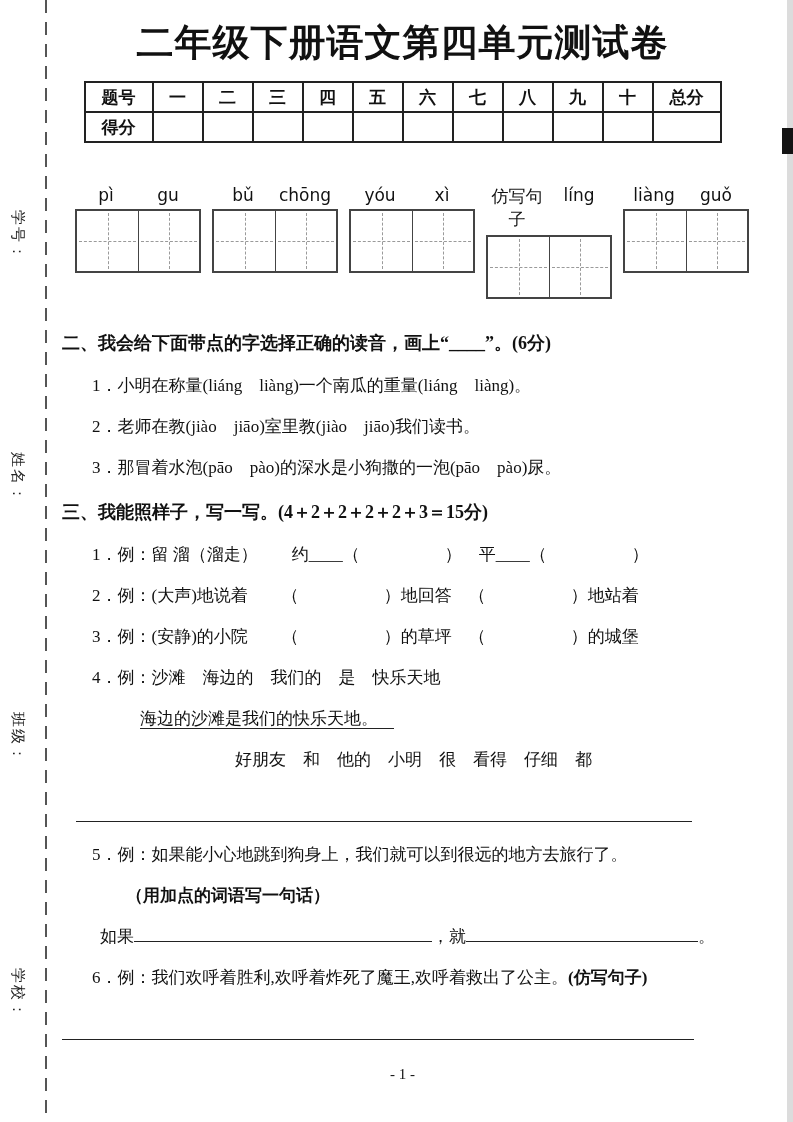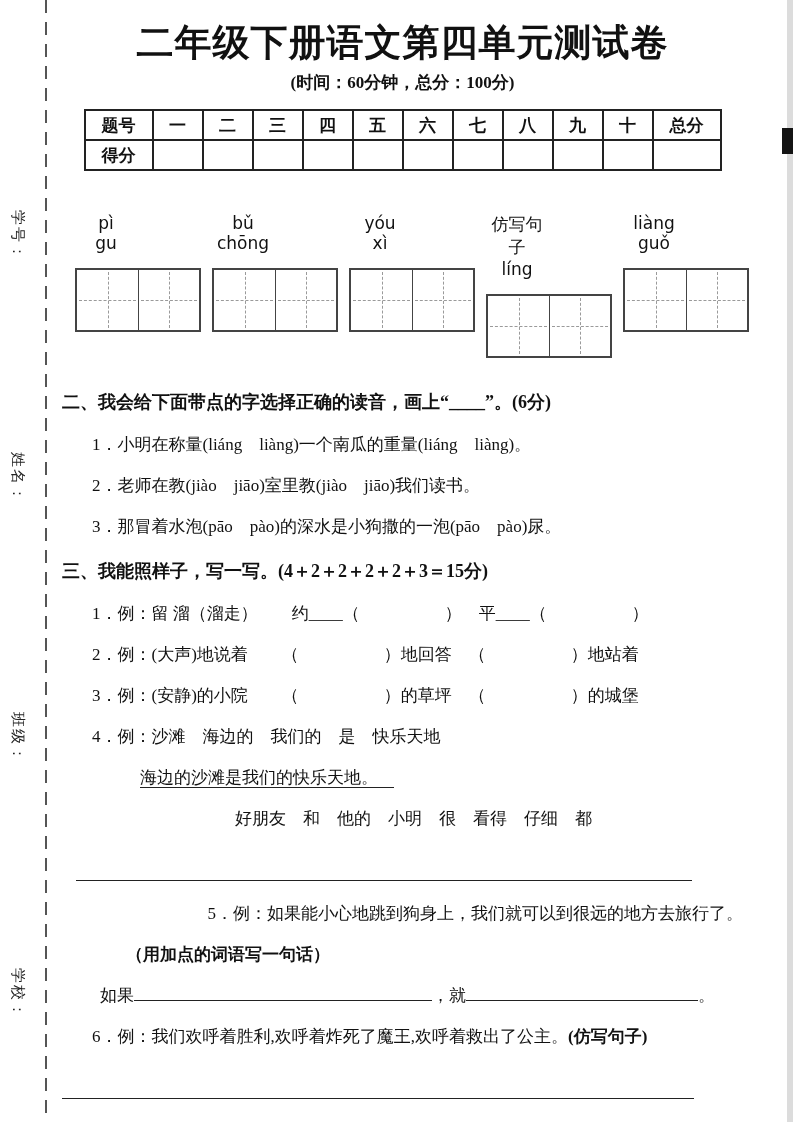--- a/index.html
+++ b/index.html
@@ -24,21 +24,21 @@
   .content { position:relative; padding:20px 50px 0 62px; }
 
   .title    { text-align:center; font-size:37px; font-weight:bold; letter-spacing:1px; line-height:46px; }
   .subtitle { text-align:center; font-size:17px; font-weight:bold; margin-top:5px; }
 
   table.score-table { border-collapse:collapse; margin:15px auto 0; }
   .score-table td { border:2px solid #222; text-align:center; font-weight:bold; font-size:17px; height:30px; padding:0; }
   .score-table td.c-first{ width:68px; } .score-table td.c-num{ width:50px; } .score-table td.c-last{ width:68px;border-radius:9px; }
 
   .pinyin-row { display:flex; gap:11px; margin:42px 0 0 13px; }
-  .pz-labels  { display:flex; margin-bottom:15px;flex-direction:column; }
+  .pz-labels  { display:flex; margin-bottom:4px; }
   .pz-syll    { width:62px; text-align:center; font-size:17px; font-family:"DejaVu Sans",sans-serif; }
   .pz-grid    { display:flex; border:2px solid #444; }
   .pz-cell    { width:61px; height:60px; position:relative; background:#fff; }
   .pz-cell + .pz-cell { border-left:1px solid #444; }
   .pz-cell::before { content:""; position:absolute; left:2px; right:2px; top:50%; border-top:1px dashed #9a9a9a; }
   .pz-cell::after  { content:""; position:absolute; top:2px; bottom:2px; left:50%; border-left:1px dashed #9a9a9a; }
 
   .sec-heading { font-size:18px; font-weight:bold; margin-top:30px; line-height:28px; }
   .sec-heading.tight { margin-top:10px; }
   .line { font-size:17px; line-height:41px; }
@@ -46,41 +46,40 @@
   .indent-answer { margin-left:78px; }
   .indent-words  { margin-left:22px;text-align:center; }
   .indent-note   { margin-left:64px; font-weight:bold; }
   .indent-fill   { margin-left:38px; }
   .underlined { border-bottom:1.6px solid #222; padding-right:16px; }
   .write-line      { border-bottom:1.6px solid #222; height:28px; width:616px; margin-left:14px; margin-top:14px; }
   .write-line-wide { border-bottom:1.6px solid #222; height:28px; width:632px; margin-top:14px; }
   .blank { display:inline-block; border-bottom:1.6px solid #222; height:1em; vertical-align:baseline; }
   .blank-a{ width:298px; } .blank-b{ width:232px; }
   .note-bold { font-weight:bold; }
-  .mt-sm { margin-top:8px; } .mt-md { margin-top:12px;text-align:right; }
+  .mt-sm { margin-top:8px; } .mt-md { margin-top:12px; }
   .footer { text-align:center; font-size:15px; margin-top:26px; }
 </style>
 </head>
 <body>
 
 <div class="page">
 
   <div class="edge-strip"></div>
   <div class="scan-mark"></div>
   <div class="fold-line"></div>
 
   <div class="margin-label" id="lbl-id">学号：</div>
   <div class="margin-label" id="lbl-name">姓名：</div>
   <div class="margin-label" id="lbl-class">班级：</div>
   <div class="margin-label" id="lbl-school">学校：</div>
 
   <div class="content">
 
     <div class="title">二年级下册语文第四单元测试卷</div>
-    <div class="subtitle">(时间：60分钟，总分：100分)</div>
 
     <table class="score-table">
       <tbody>
           <tr>
         <td class="c-first">题号</td>
         <td class="c-num">一</td>
         <td class="c-num">二</td>
         <td class="c-num">三</td>
         <td class="c-num">四</td>
         <td class="c-num">五</td>

